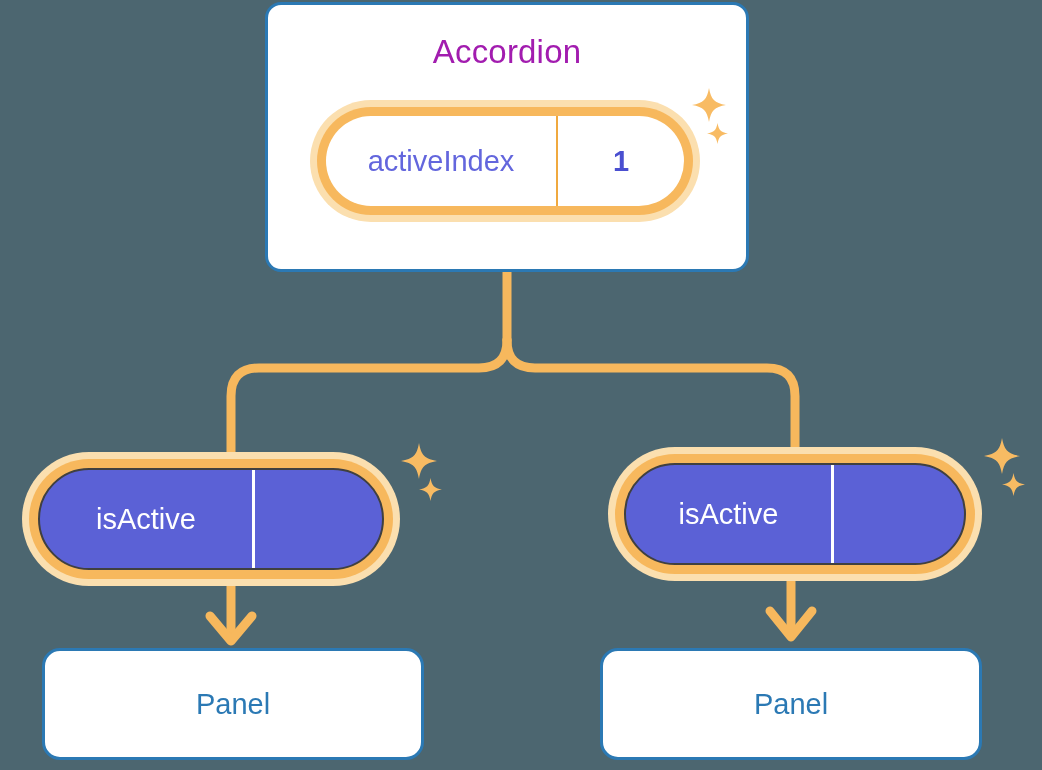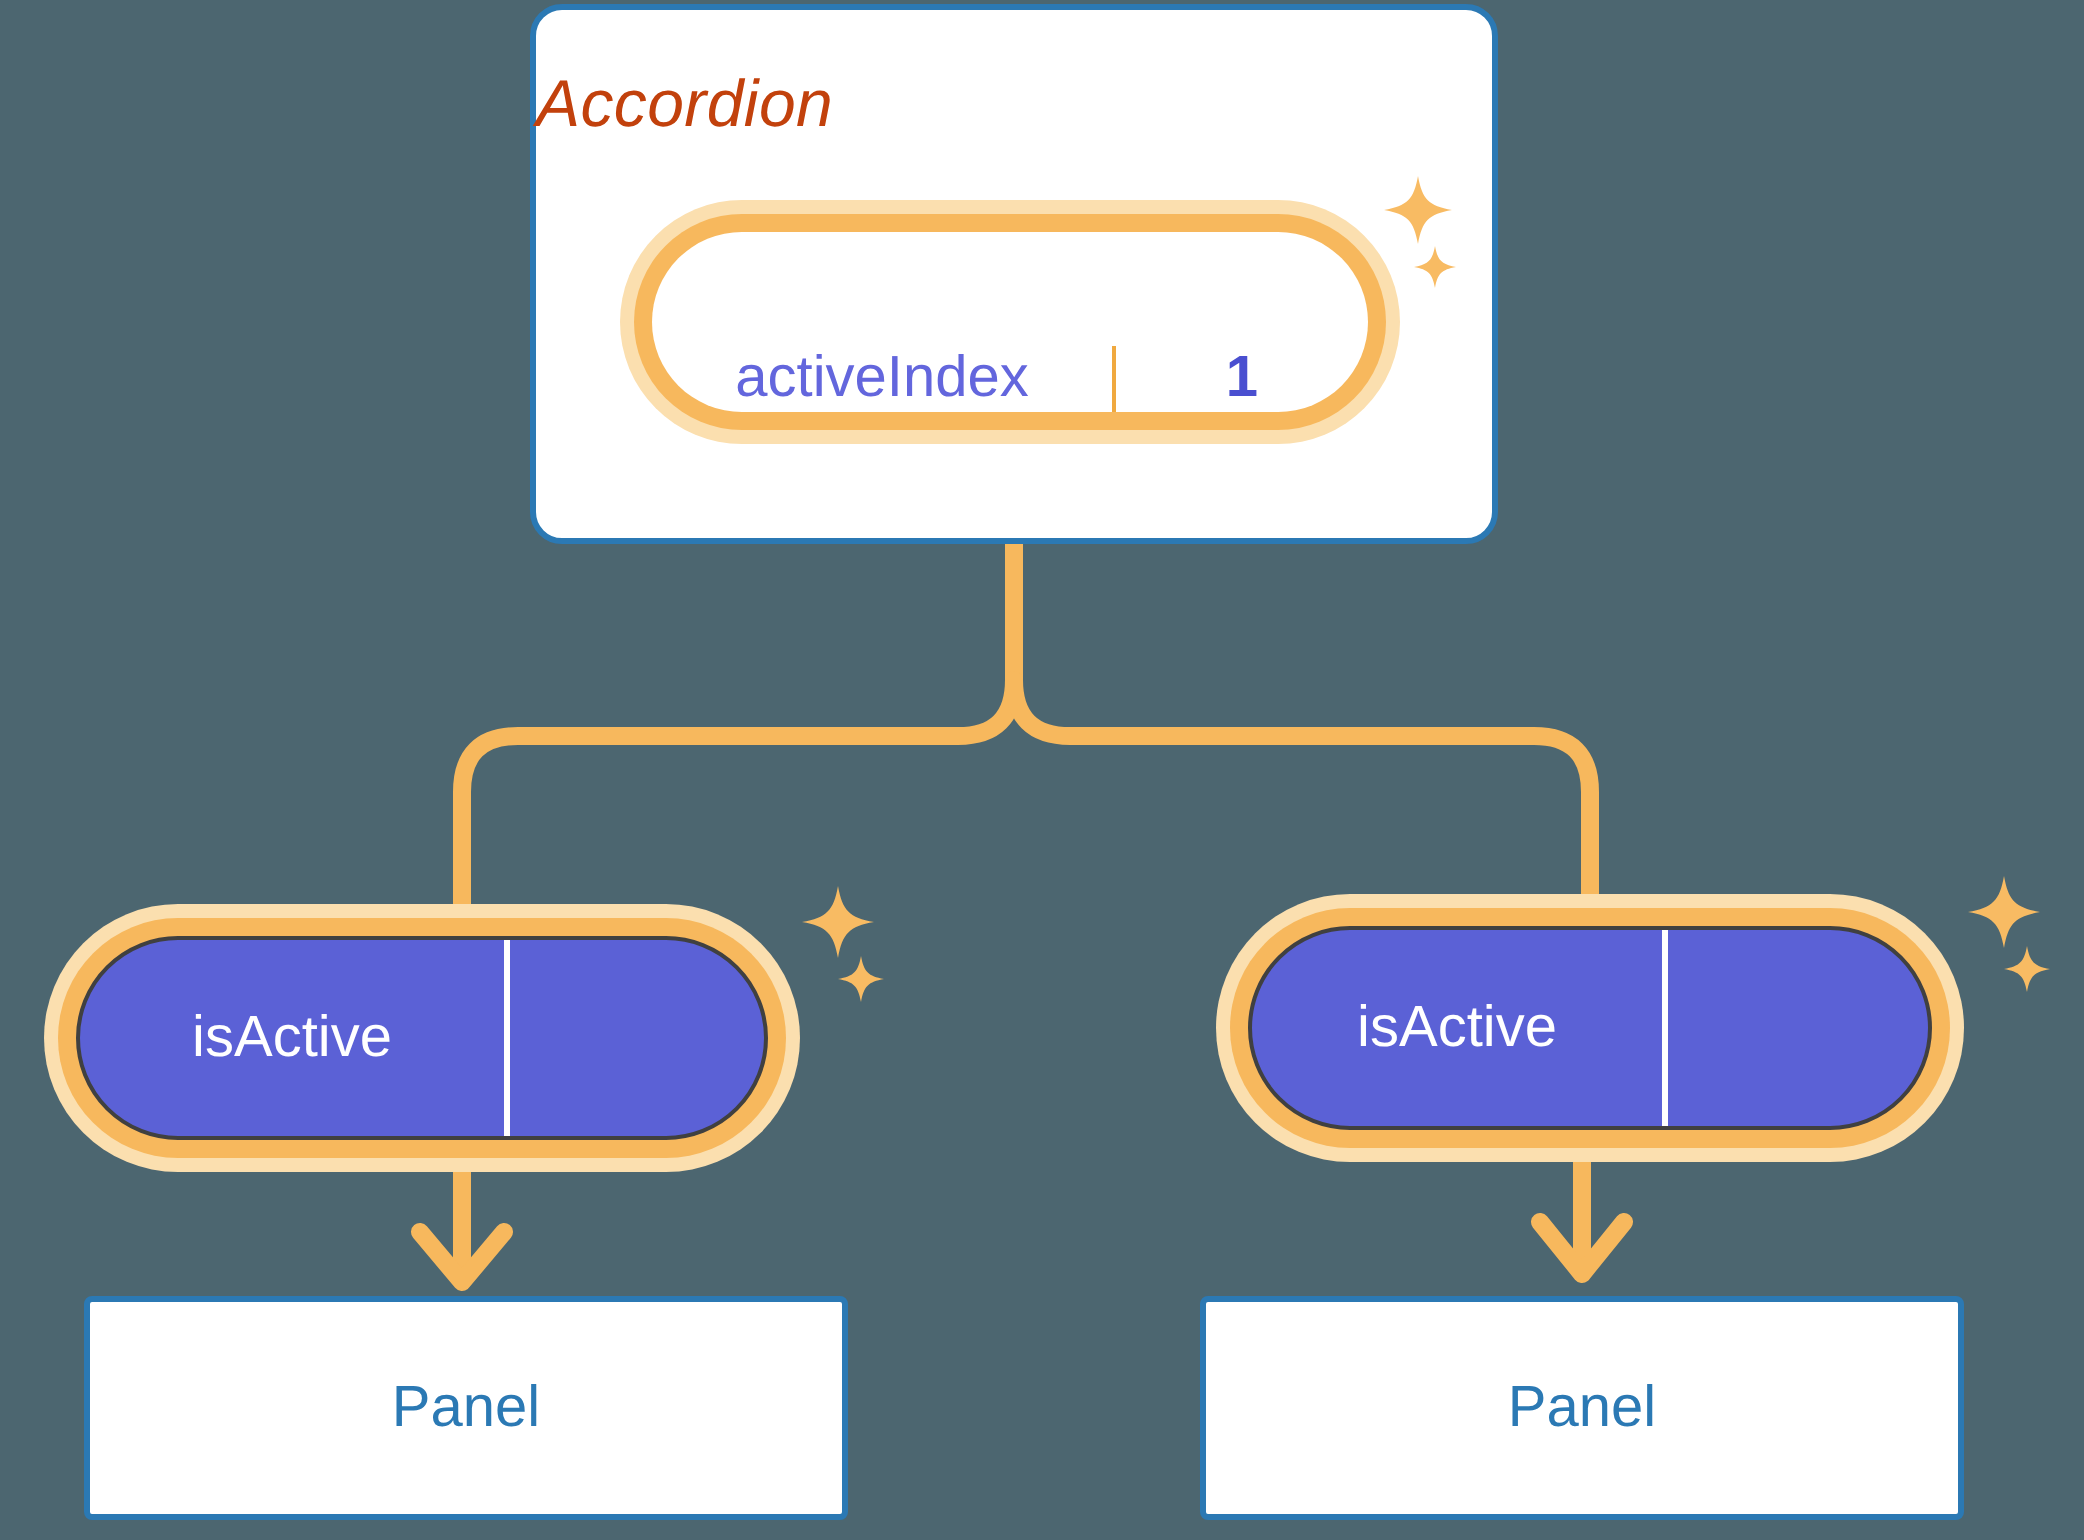--- a/index.html
+++ b/index.html
@@ -47,30 +47,29 @@
     width: 484px;
     height: 270px;
     border-radius: 16px;
     display: block;
   }
   .card-title {
     position: absolute;
     left: 0;
     right: 0;
     top: 28px;
-    text-align: left;
-    color: #c2410c;
+    text-align: center;
+    color: #a21caf;
     font-size: 33px;
     letter-spacing: .2px;
-    font-style: italic;
   }
   .card-panel {
     width: 382px;
     height: 112px;
-    border-radius: 4px;
+    border-radius: 18px;
   }
   .panel-left  { left: 42px;  top: 648px; }
   .panel-right { left: 600px; top: 648px; }
   .panel-label {
     color: #2b79b4;
     font-size: 29px;
   }
 
   
   
@@ -109,21 +108,20 @@
 
   
   .pill-root {
     left: 310px;
     top: 100px;
     width: 390px;
     height: 122px;
   }
   .pill-root .pill-body {
     background: #ffffff;
-    align-items: flex-end;
   }
   .pill-root .pill-key {
     flex: 0 0 232px;
     color: #6366dd;
     font-size: 29px;
     border-right: 2px solid #f0a93f;
   }
   .pill-root .pill-val {
     flex: 1 1 auto;
     color: #4a4fd0;

